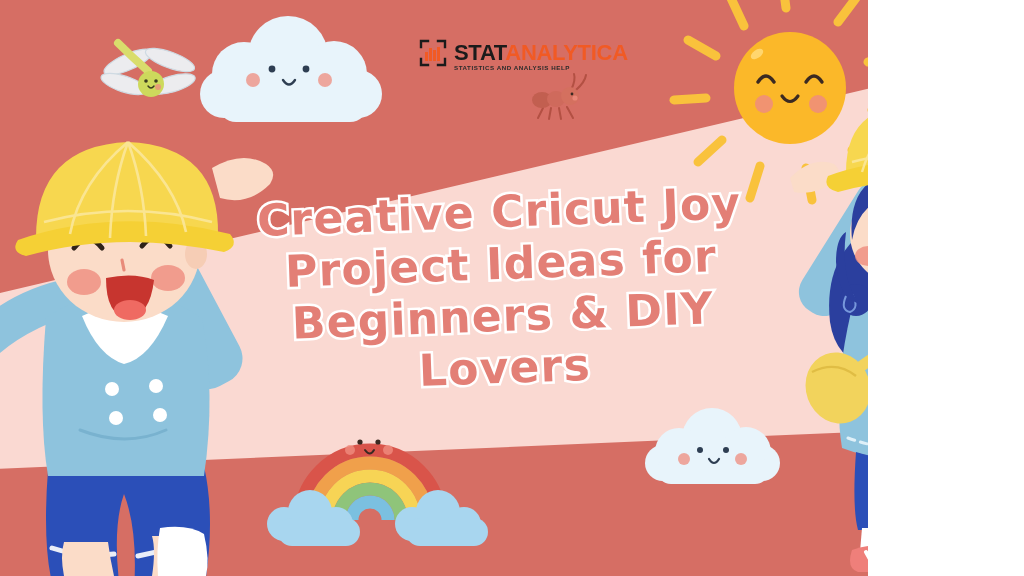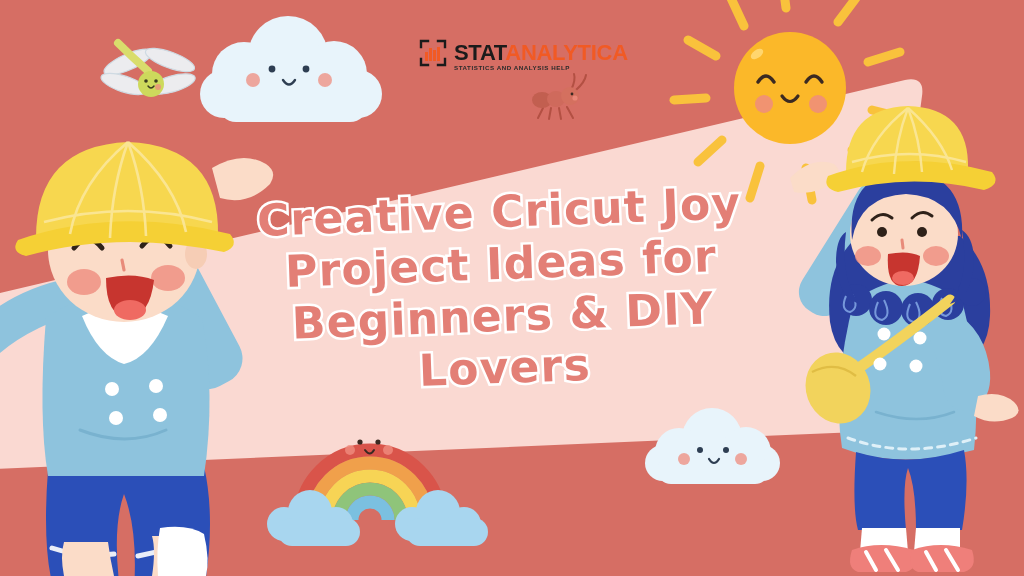--- a/index.html
+++ b/index.html
@@ -3,21 +3,21 @@
 <meta charset="utf-8">
 <style>
   * { box-sizing: border-box; margin: 0; padding: 0; }
   html, body {
     width: 1024px; height: 576px;
     overflow: hidden;
     font-family: "Liberation Sans", sans-serif;
   }
   #banner-root {
     position: relative;
-    width: 1024px; height: 576px;
+    width: 868px; height: 576px;
     background: #d66e64;
     overflow: hidden;
   }
   .layer { position: absolute; top: 0; left: 0; width: 1024px; height: 576px; }
   .layer svg { display: block; width: 1024px; height: 576px; }
 
   
   #brand-logo {
     position: absolute;
     left: 418px; top: 38px;

